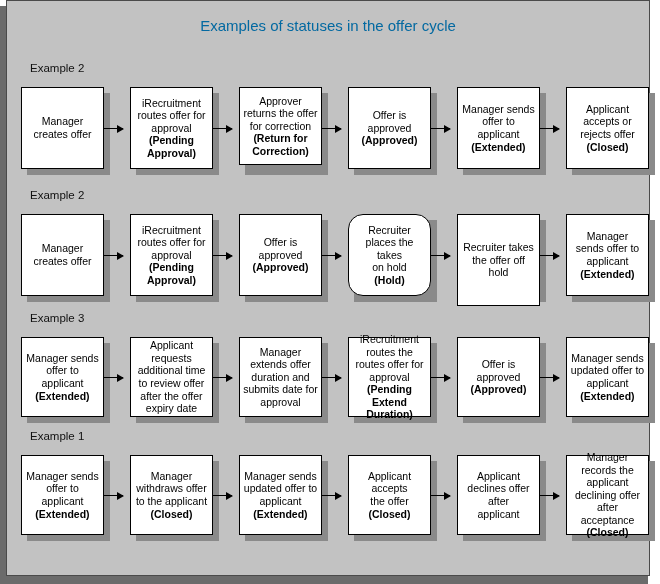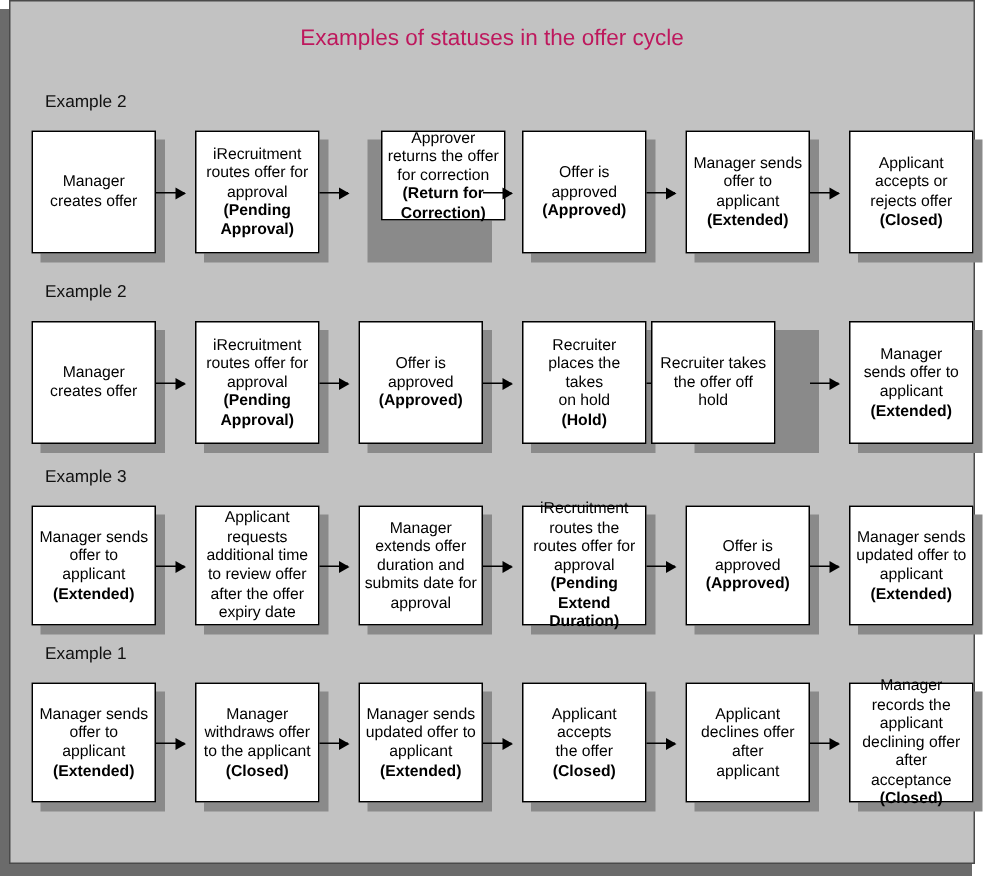--- a/index.html
+++ b/index.html
@@ -42,21 +42,21 @@
   }
 
   
   .title {
     position: absolute;
     left: 6px;
     top: 17px;
     width: 644px;
     text-align: center;
     font-size: 15px;
-    color: #be185d;
+    color: #0369a1;
     white-space: nowrap;
   }
 
   
   .row {
     position: absolute;
     left: 0;
     width: 660px;
   }
   .row-label {
@@ -124,21 +124,21 @@
         <div class="node" style="left: 21px; top: 25px; height: 82px;">
           <span class="txt"><span>Manager</span><br><span>creates offer</span></span>
         </div>
         <div class="arrow" style="left: 104px; top: 66px; width: 19px;"></div>
         <div class="node-shadow" style="left: 136px; top: 31px; height: 82px;"></div>
         <div class="node" style="left: 130px; top: 25px; height: 82px;">
           <span class="txt"><span>iRecruitment</span><br><span>routes offer for</span><br><span>approval</span><br><b>(Pending</b><br><b>Approval)</b></span>
         </div>
         <div class="arrow" style="left: 213px; top: 66px; width: 19px;"></div>
         <div class="node-shadow" style="left: 245px; top: 31px; height: 82px;"></div>
-        <div class="node" style="left: 239px; top: 25px; height: 60px; margin-left: 15px;">
+        <div class="node" style="left: 239px; top: 25px; height: 78px;">
           <span class="txt"><span>Approver</span><br><span>returns the offer</span><br><span>for correction</span><br><b>(Return for</b><br><b>Correction)</b></span>
         </div>
         <div class="arrow" style="left: 322px; top: 66px; width: 19px;"></div>
         <div class="node-shadow" style="left: 354px; top: 31px; height: 82px;"></div>
         <div class="node" style="left: 348px; top: 25px; height: 82px;">
           <span class="txt"><span>Offer is</span><br><span>approved</span><br><b>(Approved)</b></span>
         </div>
         <div class="arrow" style="left: 431px; top: 66px; width: 19px;"></div>
         <div class="node-shadow" style="left: 463px; top: 31px; height: 82px;"></div>
         <div class="node" style="left: 457px; top: 25px; height: 82px;">
@@ -161,26 +161,26 @@
         <div class="node" style="left: 130px; top: 25px; height: 82px;">
           <span class="txt"><span>iRecruitment</span><br><span>routes offer for</span><br><span>approval</span><br><b>(Pending</b><br><b>Approval)</b></span>
         </div>
         <div class="arrow" style="left: 213px; top: 66px; width: 19px;"></div>
         <div class="node-shadow" style="left: 245px; top: 31px; height: 82px;"></div>
         <div class="node" style="left: 239px; top: 25px; height: 82px;">
           <span class="txt"><span>Offer is</span><br><span>approved</span><br><b>(Approved)</b></span>
         </div>
         <div class="arrow" style="left: 322px; top: 66px; width: 19px;"></div>
         <div class="node-shadow" style="left: 354px; top: 31px; height: 82px;"></div>
-        <div class="node" style="left: 348px; top: 25px; height: 82px;">
+        <div class="node" style="left: 348px; top: 25px; height: 82px; border-radius: 15px;">
           <span class="txt"><span>Recruiter</span><br><span>places the takes</span><br><span>on hold</span><br><b>(Hold)</b></span>
         </div>
         <div class="arrow" style="left: 431px; top: 66px; width: 19px;"></div>
         <div class="node-shadow" style="left: 463px; top: 31px; height: 82px;"></div>
-        <div class="node" style="left: 434px; top: 25px; height: 82px;">
+        <div class="node" style="left: 457px; top: 25px; height: 92px;">
           <span class="txt"><span>Recruiter takes</span><br><span>the offer off hold</span></span>
         </div>
         <div class="arrow" style="left: 540px; top: 66px; width: 19px;"></div>
         <div class="node-shadow" style="left: 572px; top: 31px; height: 82px;"></div>
         <div class="node" style="left: 566px; top: 25px; height: 82px;">
           <span class="txt"><span>Manager</span><br><span>sends offer to</span><br><span>applicant</span><br><b>(Extended)</b></span>
         </div>
       </div>
       <div class="row" style="top: 312px;">
         <div class="row-label">Example 3</div>

